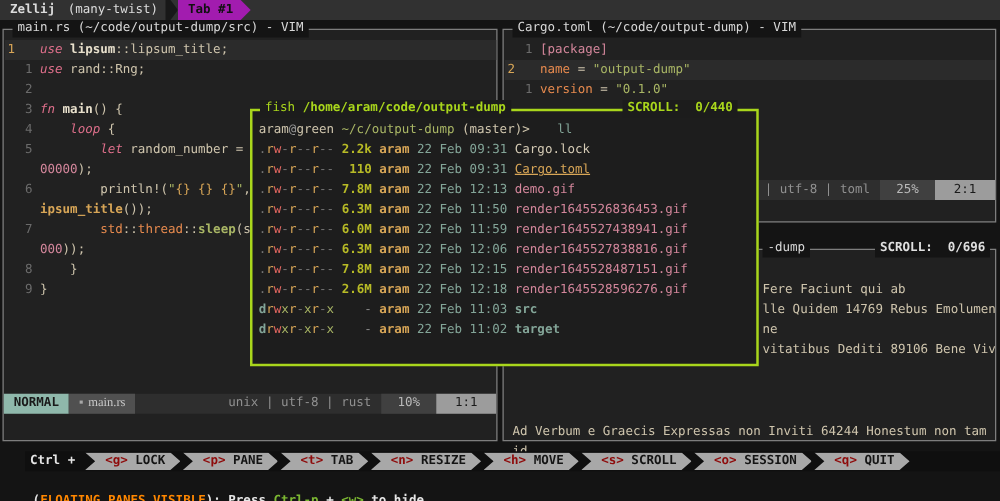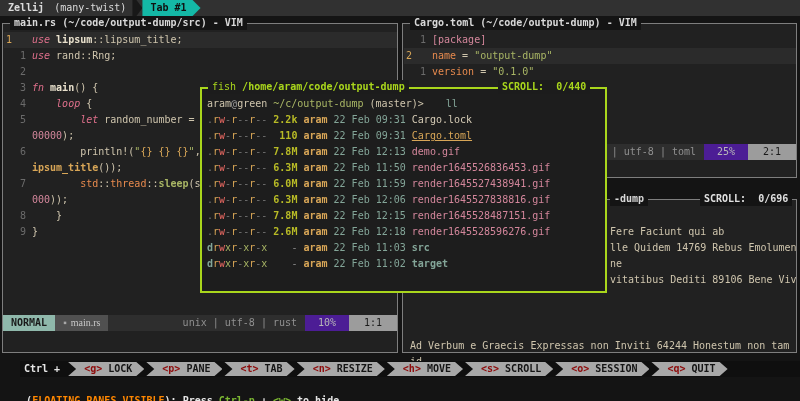--- a/index.html
+++ b/index.html
@@ -4,26 +4,26 @@
 <style>
   html,body{margin:0;padding:0;background:#000;}
   .screen{position:relative;width:800px;height:401px;overflow:hidden;background:#141414;
           font-family:"DejaVu Sans Mono",monospace;font-size:10px;line-height:16px;color:#cfc5ad;}
   .abs{position:absolute;}
   
   .tabbar{left:0;top:0;width:800px;height:16px;background:#313131;display:flex;align-items:center;}
   .appname{padding:0 4px 0 8px;color:#dcdcdc;font-weight:bold;white-space:pre;}
   .session{color:#dcdcdc;white-space:pre;}
   .tabsep{width:10px;height:16px;background:#181818;clip-path:polygon(0 0,4px 0,10px 50%,4px 100%,0 100%);margin-left:6px;}
-  .tabchip{height:16px;line-height:16px;background:#14b8a6;color:#101010;font-weight:bold;
+  .tabchip{height:16px;line-height:16px;background:#a21caf;color:#101010;font-weight:bold;
            padding:0 14px 0 8px;clip-path:polygon(0 0,calc(100% - 8px) 0,100% 50%,calc(100% - 8px) 100%,0 100%);}
   
   .frame{border:1px solid #7e7e7e;background:#212121;box-sizing:border-box;}
   .ptitle{position:absolute;height:14px;line-height:14px;background:#141414;color:#d8d8d8;
-          font-weight:bold;padding:0 4px;white-space:pre;z-index:3;}
+          font-weight:normal;padding:0 4px;white-space:pre;z-index:3;}
   .pscroll{position:absolute;height:14px;line-height:14px;background:#141414;color:#e0e0e0;
            font-weight:bold;padding:0 4px;white-space:pre;z-index:3;}
   
   .cline{height:16px;line-height:16px;white-space:pre;}
   .cline.cur{background:#2b2b2b;}
   .g{display:inline-block;width:22px;padding-right:6px;text-align:right;color:#6b6b6b;}
   .g.curn{width:26px;padding-left:2px;padding-right:0;text-align:left;color:#d8a657;}
   .line{height:16px;line-height:16px;white-space:pre;}
   
   .tk-kw{color:#e0708c;font-style:italic;}
@@ -50,21 +50,21 @@
   .tk-at{color:#9a9a9a;}
   .tk-cursor{display:inline-block;width:6px;height:11px;border:1px solid #cfc5ad;vertical-align:-2px;}
   .pc-d{color:#83a598;font-weight:bold;}.pc-r{color:#d8a657;}.pc-w{color:#ea6962;}.pc-x{color:#a9b665;}.pc-o{color:#757575;}
   
   .sline{background:#2e2e2e;display:flex;align-items:stretch;height:16px;line-height:16px;white-space:pre;}
   .sl-mode{background:#8fb8ab;color:#1a1a1a;font-weight:bold;padding:0 8px;}
   .sl-file{background:#505050;color:#c8c8c8;padding:0 8px;font-family:Liberation Serif, serif;}
   .sl-file .ficon{color:#a8a8a8;margin-right:4px;}
   .sl-sp{flex:1;}
   .sl-info{color:#909090;padding:0 8px;}
-  .sl-pct{background:#4c1d95;color:#b8b8b8;width:44px;text-align:center;}
+  .sl-pct{background:#404040;color:#b8b8b8;width:44px;text-align:center;}
   .sl-pos{background:#9c9c9c;color:#1a1a1a;width:48px;text-align:center;}
   
   .floatrect{border:2px solid #a9d61c;background:#1d1d1d;box-sizing:border-box;z-index:10;}
   .ftitle{position:absolute;z-index:12;height:14px;line-height:14px;background:#1c1c1c;padding:0 4px;white-space:pre;color:#a9d61c;}
   .ftitle .fpath{font-weight:bold;}
   .fscroll{position:absolute;z-index:12;height:14px;line-height:14px;background:#1c1c1c;padding:0 4px;color:#a9d61c;font-weight:bold;white-space:pre;}
   .fbody{z-index:11;}
   
   .kbar{left:0;top:361px;width:800px;height:16px;background:#0f0f0f;display:flex;align-items:center;margin-left:20px;}
   .kprefix{color:#e6e6e6;font-weight:bold;padding:0 6px 0 4px;white-space:pre;}

